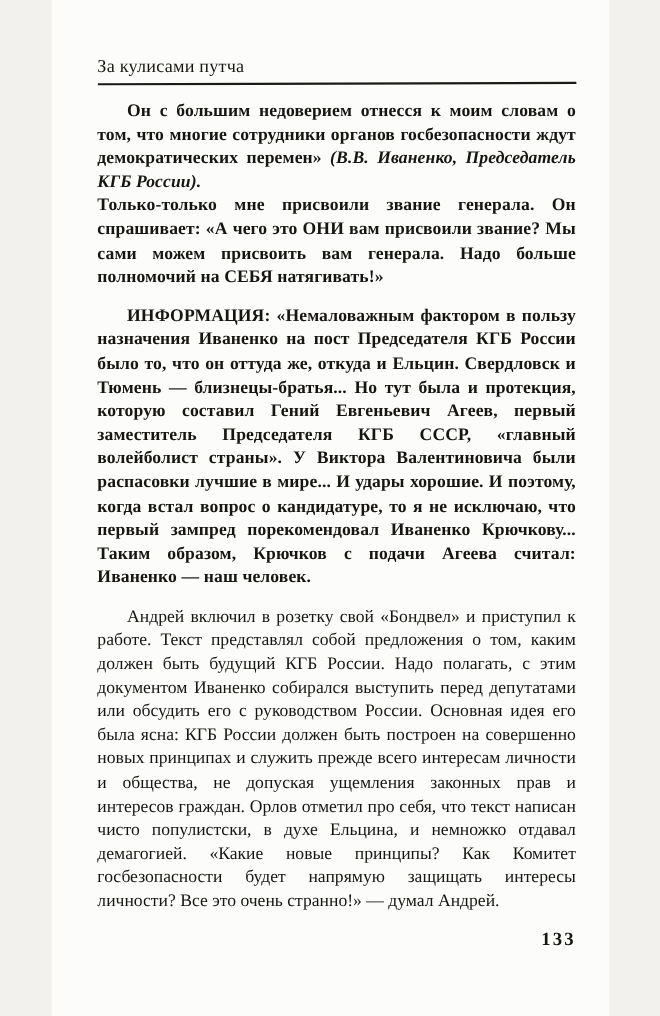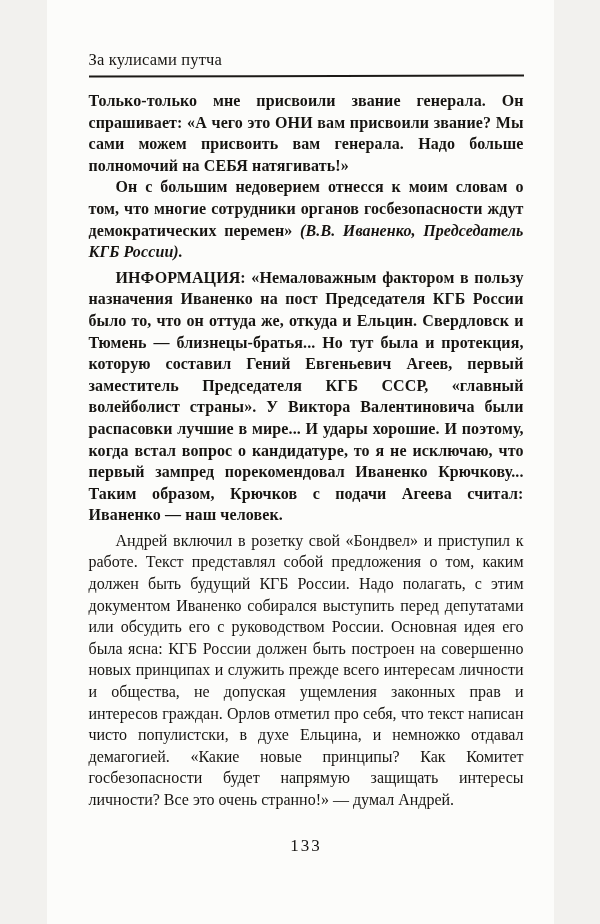--- a/index.html
+++ b/index.html
@@ -35,53 +35,53 @@
     margin-top: 13px;
     font-size: 16px;
     line-height: 21.6px;
   }
   p.para {
     margin: 0;
     text-align: justify;
     text-indent: 27px;
   }
   p.para.no-indent { text-indent: 0; }
-  p.para.gap-before { margin-top: 4px; }
+  p.para.gap-before { margin-top: 14px; }
   p.para.bold {
     font-weight: 700;
     letter-spacing: 0.1px;
   }
   p.para.justify-last { text-align-last: justify; }
   .attribution {
     font-weight: 700;
     font-style: italic;
   }
   .page-number {
-    margin-top: 25px;
-    text-align: center;
+    margin-top: 13px;
+    text-align: right;
     font-size: 17px;
     letter-spacing: 2px;
-    font-weight: 400;
+    font-weight: 700;
   }
 </style>
 </head>
 <body>
 
 <div class="page">
 
   <header>
     <div class="running-title">За кулисами путча</div>
     <div class="header-rule"></div>
   </header>
 
   <main class="body-text">
 
+    <p class="para bold"><span>Он с большим недоверием отнесся к моим словам о том, что многие сотрудники органов госбезопасности ждут демократических перемен»</span> <span class="attribution">(В.В. Иваненко, Председатель КГБ России).</span></p>
+
     <p class="para bold no-indent"><span>Только-только мне присвоили звание генерала. Он спрашивает: «А чего это ОНИ вам присвоили звание? Мы сами можем присвоить вам генерала. Надо больше полномочий на СЕБЯ натягивать!»</span></p>
-
-    <p class="para bold"><span>Он с большим недоверием отнесся к моим словам о том, что многие сотрудники органов госбезопасности ждут демократических перемен»</span> <span class="attribution">(В.В. Иваненко, Председатель КГБ России).</span></p>
 
     <p class="para bold gap-before"><span>ИНФОРМАЦИЯ: «Немаловажным фактором в пользу назначения Иваненко на пост Председателя КГБ России было то, что он оттуда же, откуда и Ельцин. Свердловск и Тюмень — близнецы-братья... Но тут была и протекция, которую составил Гений Евгеньевич Агеев, первый заместитель Председателя КГБ СССР, «главный волейболист страны». У Виктора Валентиновича были распасовки лучшие в мире... И удары хорошие. И поэтому, когда встал вопрос о кандидатуре, то я не исключаю, что первый зампред порекомендовал Иваненко Крючкову... Таким образом, Крючков с подачи Агеева считал: Иваненко — наш человек.</span></p>
 
 
     <p class="para gap-before"><span>Андрей включил в розетку свой «Бондвел» и приступил к работе. Текст представлял собой предложения о том, каким должен быть будущий КГБ России. Надо полагать, с этим документом Иваненко собирался выступить перед депутатами или обсудить его с руководством России. Основная идея его была ясна: КГБ России должен быть построен на совершенно новых принципах и служить прежде всего интересам личности и общества, не допуская ущемления законных прав и интересов граждан. Орлов отметил про себя, что текст написан чисто популистски, в духе Ельцина, и немножко отдавал демагогией. «Какие новые принципы? Как Комитет госбезопасности будет напрямую защищать интересы личности? Все это очень странно!» — думал Андрей.</span></p>
 
 
   </main>
 
   <footer>

